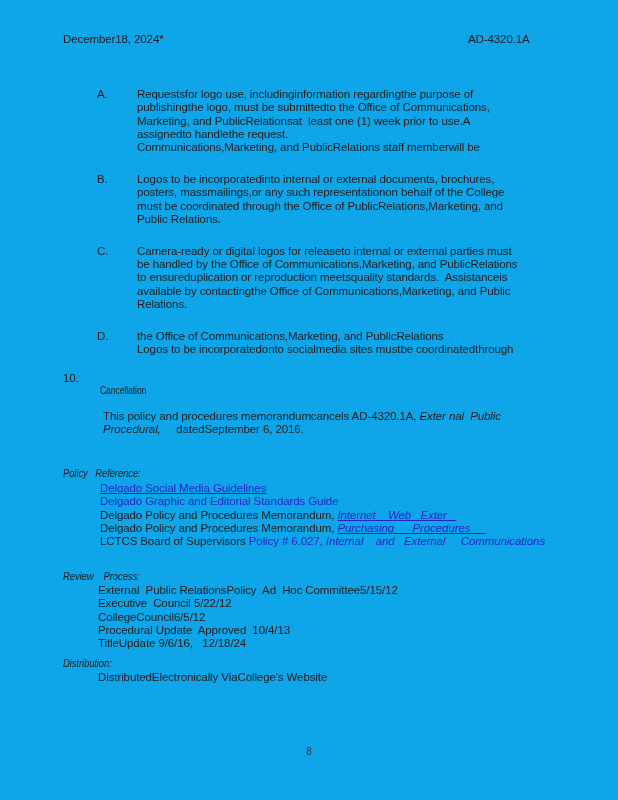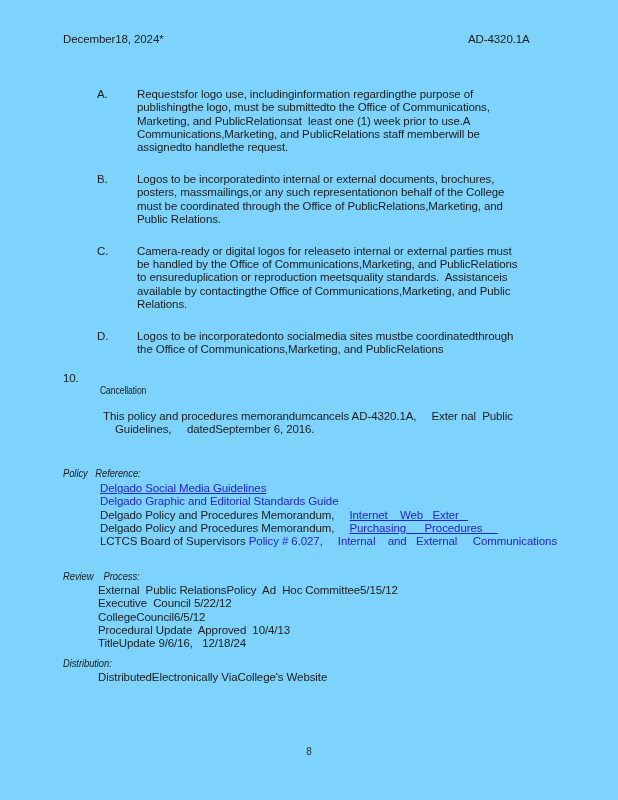--- a/index.html
+++ b/index.html
@@ -1,28 +1,28 @@
 <!DOCTYPE html>
 <html><head>
 <meta charset="utf-8">
 <style>
   html,body{margin:0;padding:0;background:#ffffff;}
   .page{
     position:relative;
     width:618px;height:800px;
-    background:#7dd3fc;
+    background:#0ea5e9;
     font-family:"Liberation Sans","DejaVu Sans",sans-serif;
     color:#1c1c1c;
     font-size:11.5px;
     letter-spacing:-0.1px;
     overflow:hidden;
   }
   .abs{position:absolute;}
   .tline{white-space:pre;line-height:13.3px;}
-  .i{margin-left:12px;}
+  .i{font-style:italic;}
   .u{text-decoration:underline;}
   .link{color:#2424cc;}
   .cond{display:inline-block;transform:scaleX(0.82);transform-origin:0 50%;white-space:pre;}
   .cond-narrow{display:inline-block;transform:scaleX(0.78);transform-origin:0 50%;white-space:pre;font-size:11px;}
   .hdr-sub{font-style:italic;font-size:10px;}
   .label{font-style:italic;}
   .item{position:relative;margin-bottom:18.5px;}
   .item .letter{position:absolute;left:97px;top:0;line-height:13.3px;}
   .item .ltext{margin-left:137px;width:440px;}
   .footer-num{width:100%;text-align:center;font-size:10px;color:#333;}
@@ -35,22 +35,22 @@
   <div class="abs" style="top:33px;left:63px;">December18, 2024*</div>
   <div class="abs" style="top:33px;left:468px;">AD-4320.1A</div>
 
   <div class="abs" style="top:88px;left:0;width:618px;">
       <div class="item">
         <span class="letter">A.</span>
         <div class="ltext">
           <div class="tline"><span>Requestsfor logo use, includinginformation regardingthe purpose of</span></div>
           <div class="tline"><span>publishingthe logo, must be submittedto the Office of Communications,</span></div>
           <div class="tline"><span>Marketing, and PublicRelationsat  least one (1) week prior to use.A</span></div>
+          <div class="tline"><span>assignedto handlethe request.</span></div>
           <div class="tline"><span>Communications,Marketing, and PublicRelations staff memberwill be</span></div>
-          <div class="tline"><span>assignedto handlethe request.</span></div>
         </div>
       </div>
       <div class="item">
         <span class="letter">B.</span>
         <div class="ltext">
           <div class="tline"><span>Logos to be incorporatedinto internal or external documents, brochures,</span></div>
           <div class="tline"><span>posters, massmailings,or any such representationon behalf of the College</span></div>
           <div class="tline"><span>must be coordinated through the Office of PublicRelations,Marketing, and</span></div>
           <div class="tline"><span>Public Relations.</span></div>
         </div>
@@ -61,31 +61,31 @@
           <div class="tline"><span>Camera-ready or digital logos for releaseto internal or external parties must</span></div>
           <div class="tline"><span>be handled by the Office of Communications,Marketing, and PublicRelations</span></div>
           <div class="tline"><span>to ensureduplication or reproduction meetsquality standards.  Assistanceis</span></div>
           <div class="tline"><span>available by contactingthe Office of Communications,Marketing, and Public</span></div>
           <div class="tline"><span>Relations.</span></div>
         </div>
       </div>
       <div class="item">
         <span class="letter">D.</span>
         <div class="ltext">
+          <div class="tline"><span>the Office of Communications,Marketing, and PublicRelations</span></div>
           <div class="tline"><span>Logos to be incorporatedonto socialmedia sites mustbe coordinatedthrough</span></div>
-          <div class="tline"><span>the Office of Communications,Marketing, and PublicRelations</span></div>
         </div>
       </div>
     </div>
 
   <div class="abs" style="top:372px;left:63px;">10.</div>
   <div class="abs" style="top:384px;left:100px;"><span class="cond-narrow">Cancellation</span></div>
   <div class="abs" style="top:410px;left:103px;width:460px;">
       <div class="tline"><span>This policy and procedures memorandumcancels AD-4320.1A, </span><span class="i">Exter nal  Public</span></div>
-      <div class="tline"><span class="i">Guidelines,</span><span>     datedSeptember 6, 2016.</span></div>
+      <div class="tline"><span class="i">Procedural,</span><span>     datedSeptember 6, 2016.</span></div>
     </div>
 
   <div class="abs label" style="top:467px;left:63px;"><span class="cond">Policy   Reference:</span></div>
   <div class="abs" style="top:482px;left:100px;width:480px;">
       <div class="tline"><span class="link u">Delgado Social Media Guidelines</span></div>
       <div class="tline"><span class="link">Delgado Graphic and Editorial Standards Guide</span></div>
       <div class="tline"><span>Delgado Policy and Procedures Memorandum, </span><span class="link i u">Internet    Web   Exter   </span></div>
       <div class="tline"><span>Delgado Policy and Procedures Memorandum, </span><span class="link i u">Purchasing      Procedures     </span></div>
       <div class="tline"><span>LCTCS Board of Supervisors </span><span class="link">Policy # 6.027, </span><span class="link i">Internal    and   External     Communications</span></div>
     </div>

